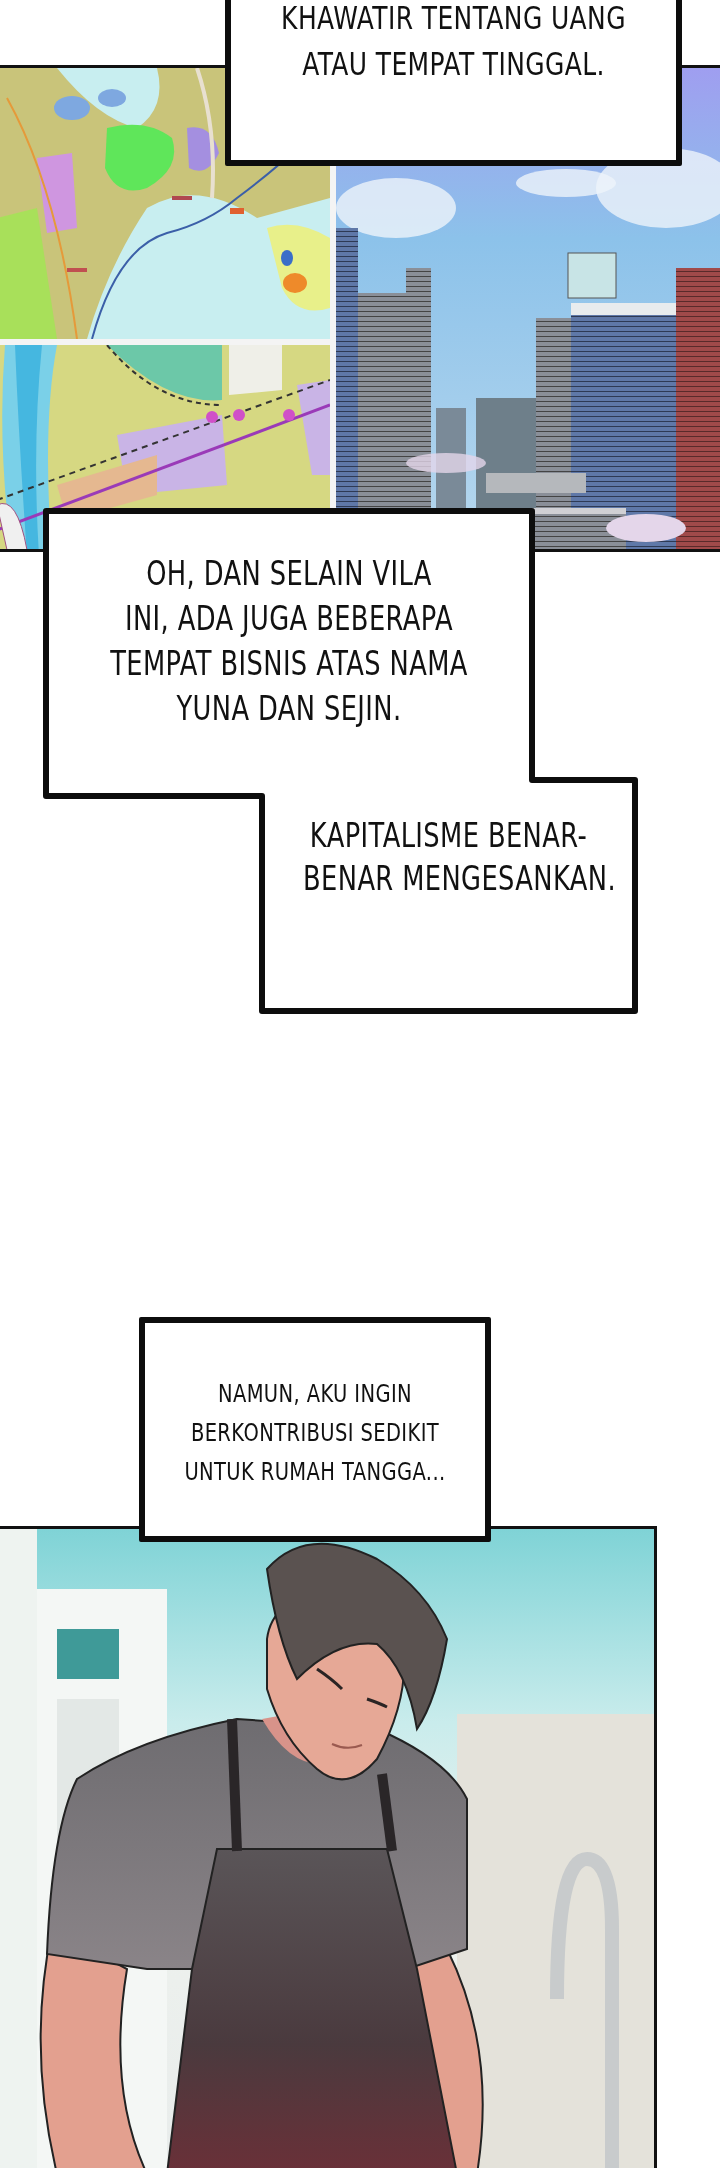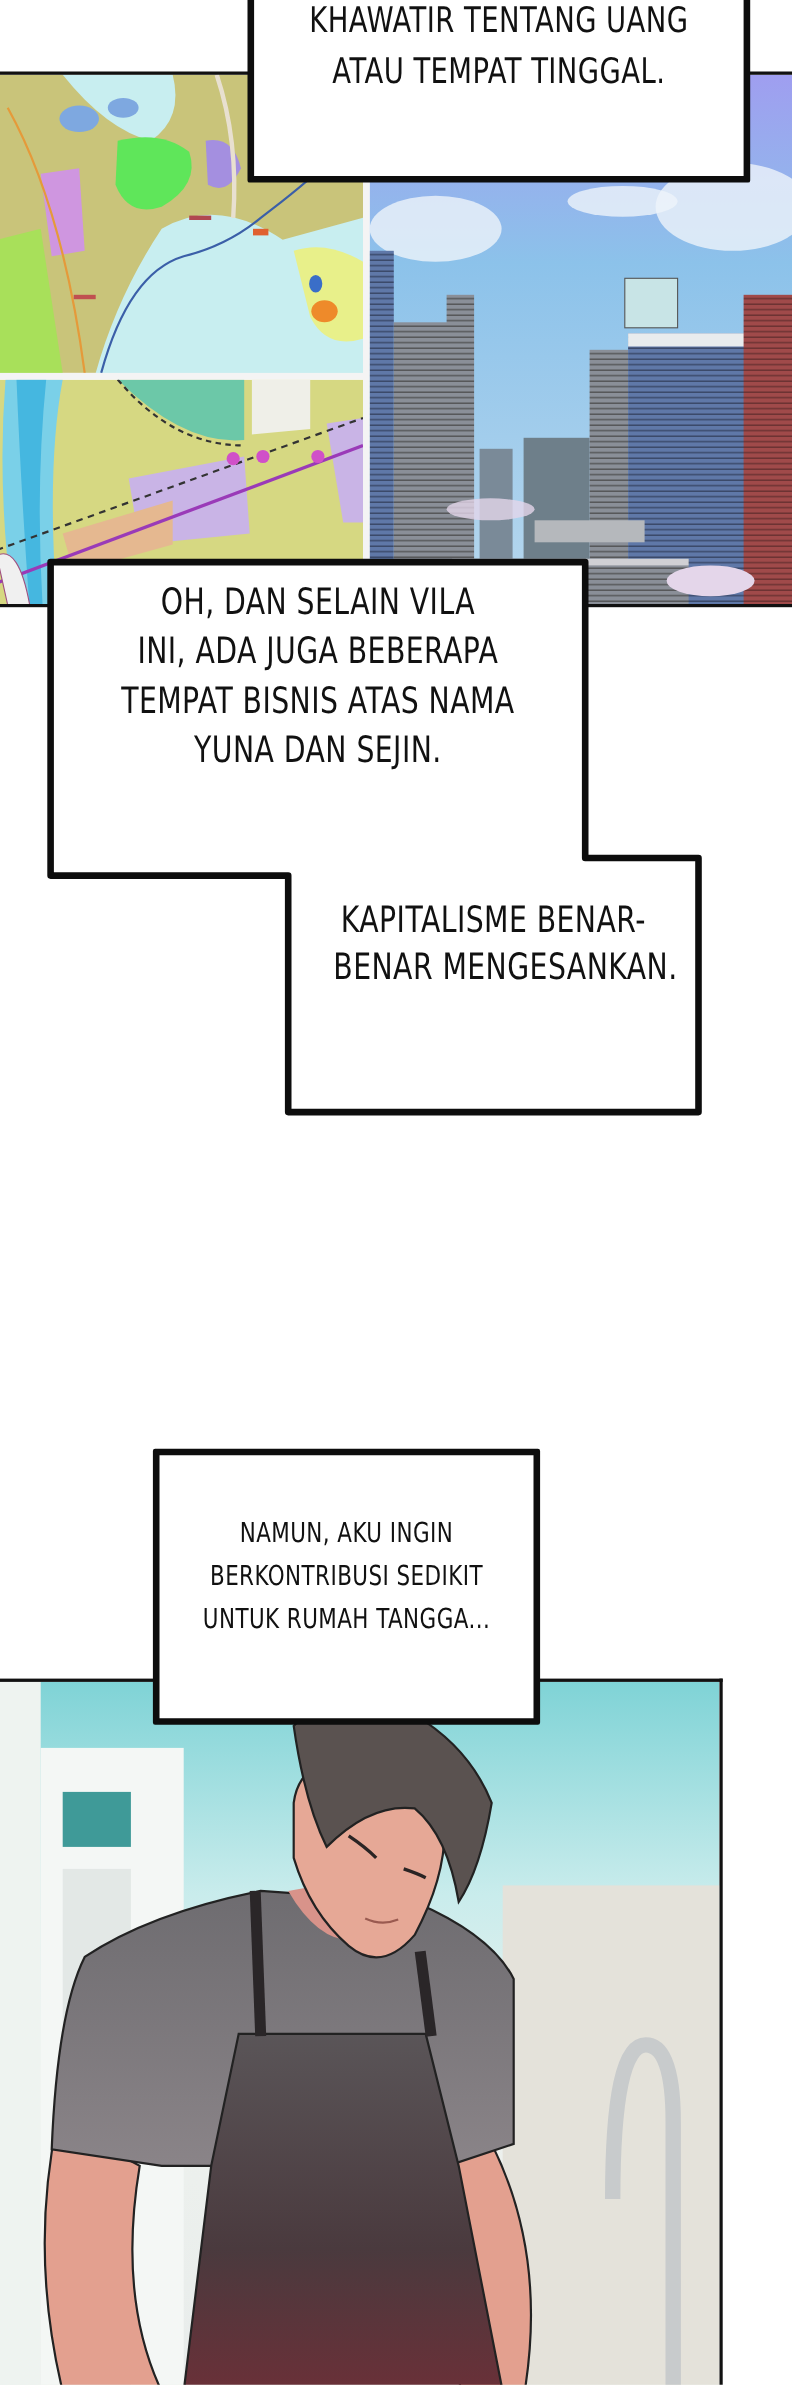--- a/index.html
+++ b/index.html
@@ -108,21 +108,21 @@
 </div>
 
 <div class="caption" style="left:225px; top:-10px; width:457px; height:176px;">
   <div class="line" style="top:4px; font-size:32px; line-height:36px;">KHAWATIR TENTANG UANG</div>
   <div class="line" style="top:50px; font-size:32px; line-height:36px;">ATAU TEMPAT TINGGAL.</div>
 </div>
 
 <svg class="abs" style="left:0; top:500px;" width="720" height="530" viewBox="0 500 720 530">
   <path d="M46 511 L532 511 L532 780 L635 780 L635 1011 L262 1011 L262 796 L46 796 Z" fill="#ffffff" stroke="#0d0d0d" stroke-width="6" stroke-linejoin="round"></path>
 </svg>
-<div class="abs" style="left:46px; top:484px; width:486px; height:285px;">
+<div class="abs" style="left:46px; top:511px; width:486px; height:285px;">
   <div class="line" style="top:44px; font-size:33px; line-height:38px;">OH, DAN SELAIN VILA</div>
   <div class="line" style="top:89px; font-size:33px; line-height:38px;">INI, ADA JUGA BEBERAPA</div>
   <div class="line" style="top:134px; font-size:33px; line-height:38px;">TEMPAT BISNIS ATAS NAMA</div>
   <div class="line" style="top:179px; font-size:33px; line-height:38px;">YUNA DAN SEJIN.</div>
 </div>
 <div class="abs" style="left:262px; top:756px; width:373px; height:215px;">
   <div class="line" style="top:61px; font-size:33px; line-height:38px;">KAPITALISME BENAR-</div>
   <div class="line" style="top:104px; font-size:33px; line-height:38px;">BENAR MENGESANKAN.</div>
 </div>
 
@@ -166,17 +166,17 @@
 
     <path d="M270 110 Q275 70 330 60 Q385 62 405 110 Q415 165 380 230 Q350 265 320 240 Q285 210 270 160 Z" fill="#e6a896" stroke="#222" stroke-width="2"></path>
 
     <path d="M270 40 Q310 -5 380 30 Q430 60 450 110 Q440 170 420 200 Q410 140 380 115 Q340 110 300 150 Q280 110 270 40 Z" fill="#5a5250" stroke="#222" stroke-width="2"></path>
     <path d="M320 140 Q335 150 345 160" stroke="#2a2424" stroke-width="3" fill="none"></path>
     <path d="M370 170 Q382 174 390 178" stroke="#2a2424" stroke-width="3" fill="none"></path>
     <path d="M335 215 Q350 222 365 216" stroke="#9a5a50" stroke-width="2" fill="none"></path>
   </svg>
 </div>
 
-<div class="caption" style="left:139px; top:1317px; width:352px; height:251px;">
+<div class="caption" style="left:139px; top:1317px; width:352px; height:225px;">
   <div class="line" style="top:56px; font-size:25px; line-height:30px;">NAMUN, AKU INGIN</div>
   <div class="line" style="top:95px; font-size:25px; line-height:30px;">BERKONTRIBUSI SEDIKIT</div>
   <div class="line" style="top:134px; font-size:25px; line-height:30px;">UNTUK RUMAH TANGGA...</div>
 </div>
 
 </body></html>

